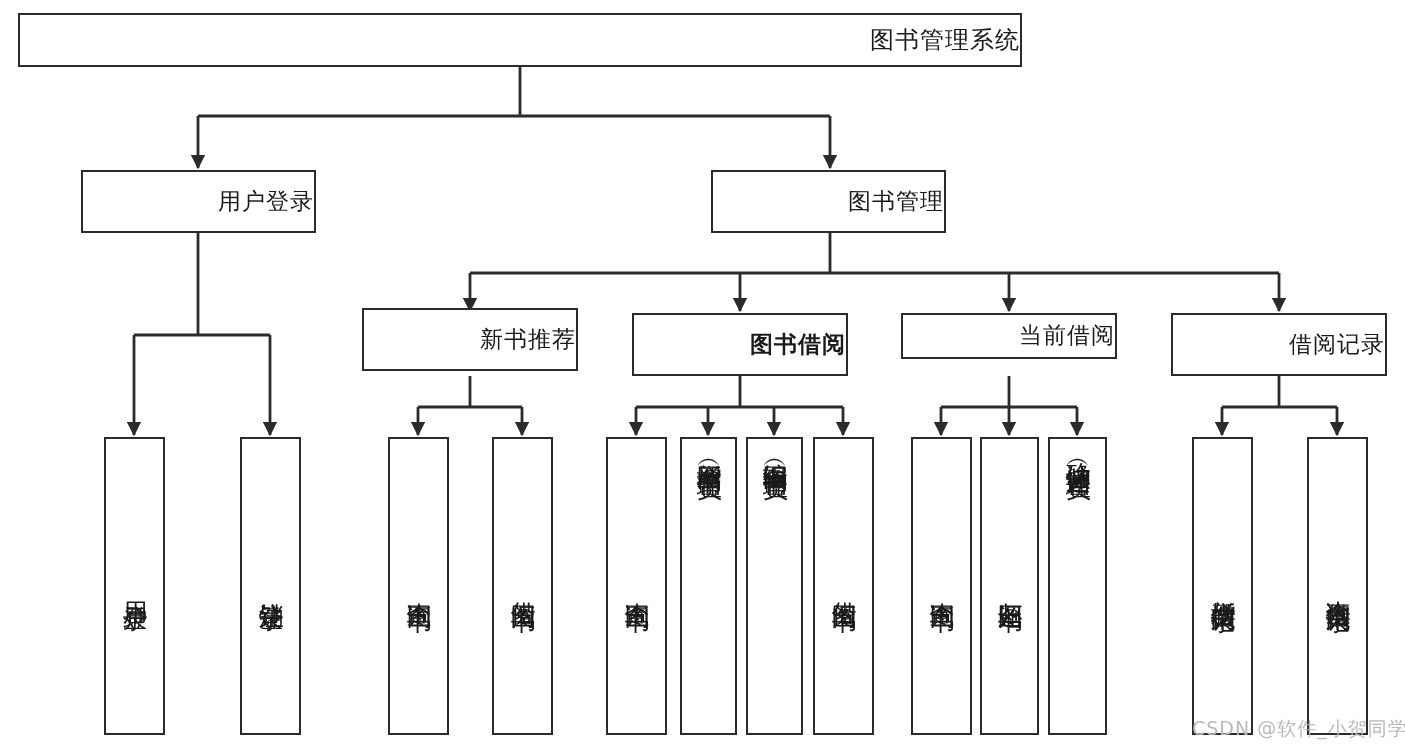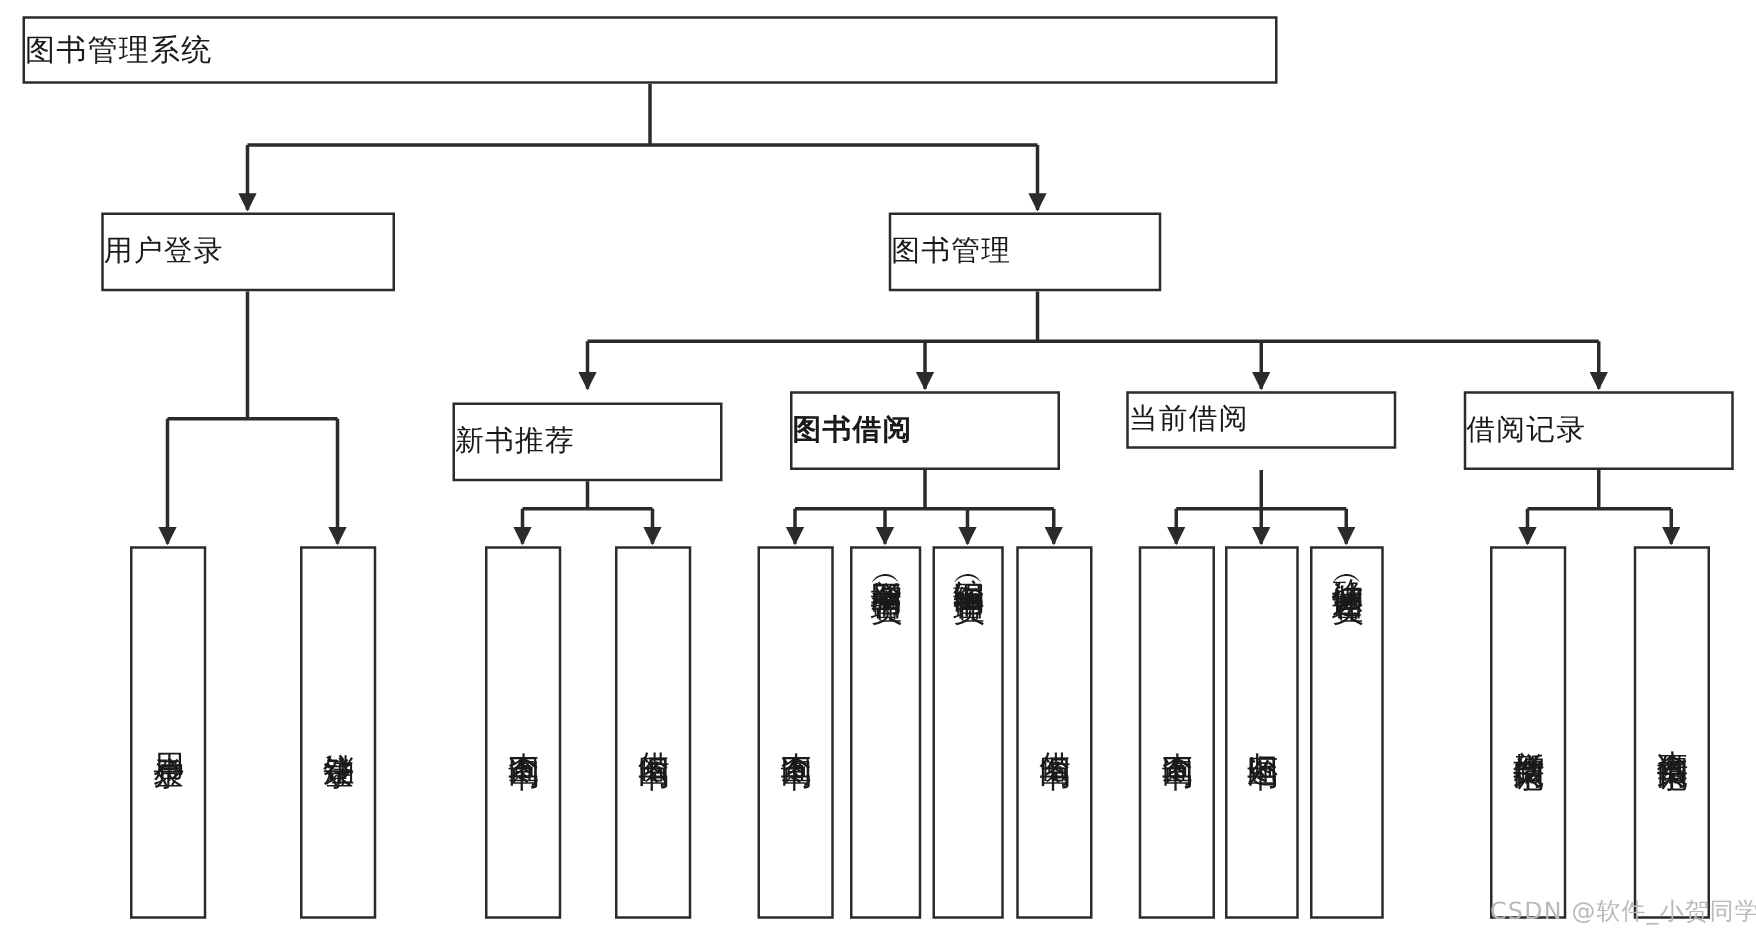--- a/index.html
+++ b/index.html
@@ -26,21 +26,21 @@
     height: 747px;
     pointer-events: none;
   }
   .node {
     position: absolute;
     box-sizing: border-box;
     background: #ffffff;
     border: 2.5px solid #2b2b2b;
     display: flex;
     align-items: center;
-    justify-content: flex-start;
+    justify-content: flex-end;
     color: #1a1a1a;
   }
   .node.horiz {
     font-size: 23px;
     line-height: 1.2;
     letter-spacing: 1px;
   }
   .node.root {
     font-size: 24px;
   }
@@ -134,25 +134,25 @@
     </g>
   </svg>
 
   <div class="node horiz root" style="left:18px; top:13px; width:1004px; height:54px;">
     <span>图书管理系统</span>
   </div>
 
   <div class="node horiz" style="left:81px; top:170px; width:235px; height:63px;">
     <span>用户登录</span>
   </div>
-  <div class="node horiz" style="left:711px; top:170px; width:218px; height:63px;">
+  <div class="node horiz" style="left:711px; top:170px; width:235px; height:63px;">
     <span>图书管理</span>
   </div>
 
-  <div class="node horiz" style="left:362px; top:322px; width:216px; height:63px;">
+  <div class="node horiz" style="left:362px; top:308px; width:216px; height:63px;">
     <span>新书推荐</span>
   </div>
   <div class="node horiz" style="left:632px; top:313px; width:216px; height:63px;font-weight:bold;">
     <span>图书借阅</span>
   </div>
   <div class="node horiz" style="left:901px; top:313px; width:216px; height:46px;">
     <span>当前借阅</span>
   </div>
   <div class="node horiz" style="left:1171px; top:313px; width:216px; height:63px;">
     <span>借阅记录</span>

